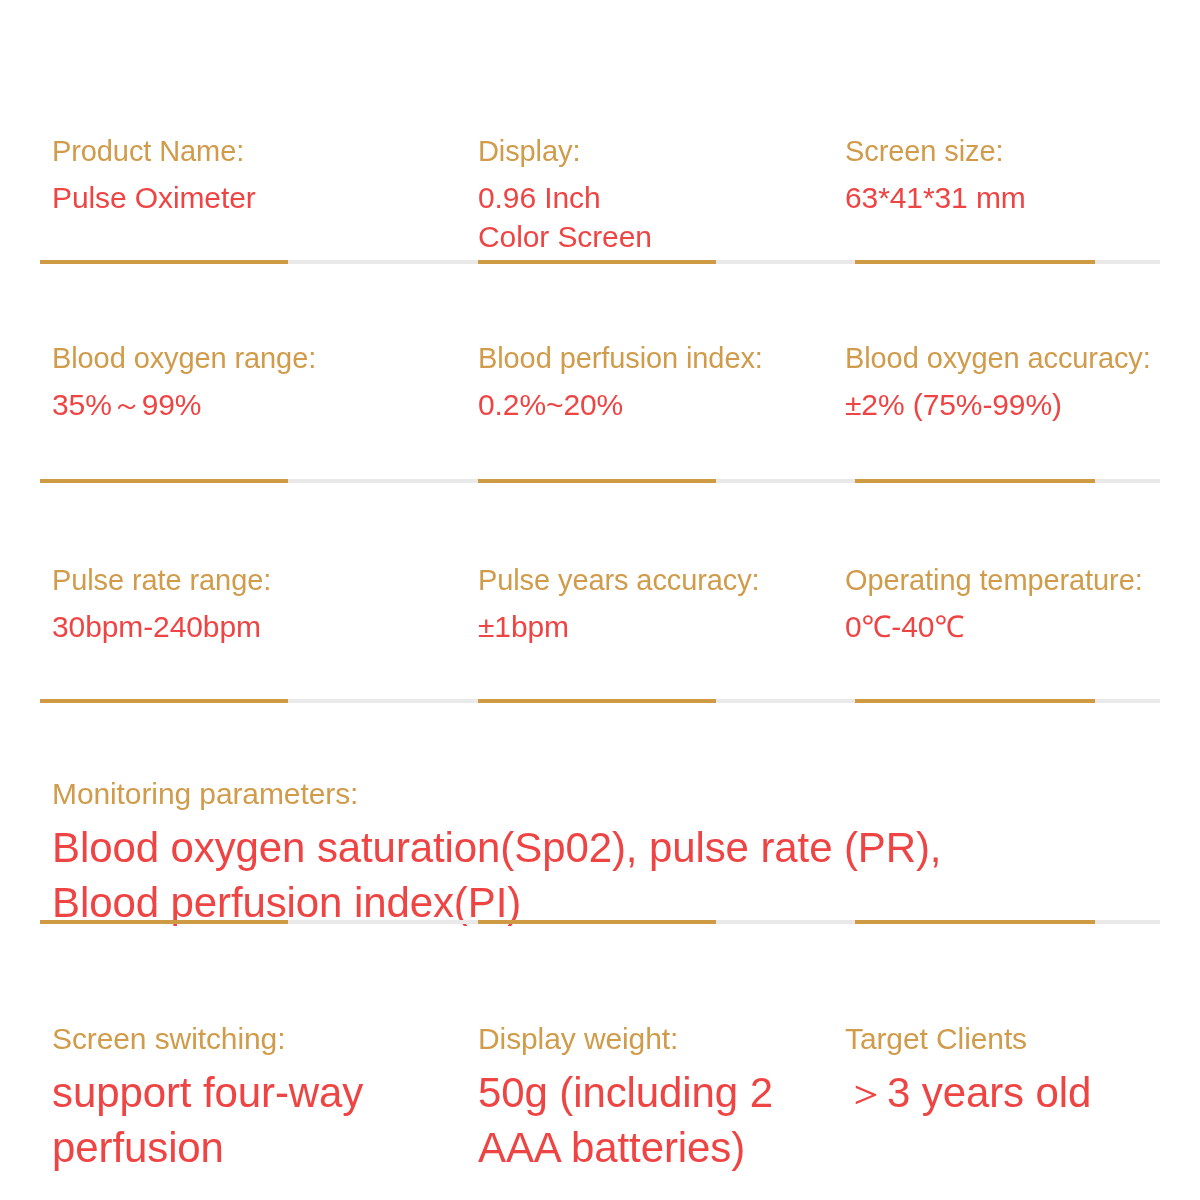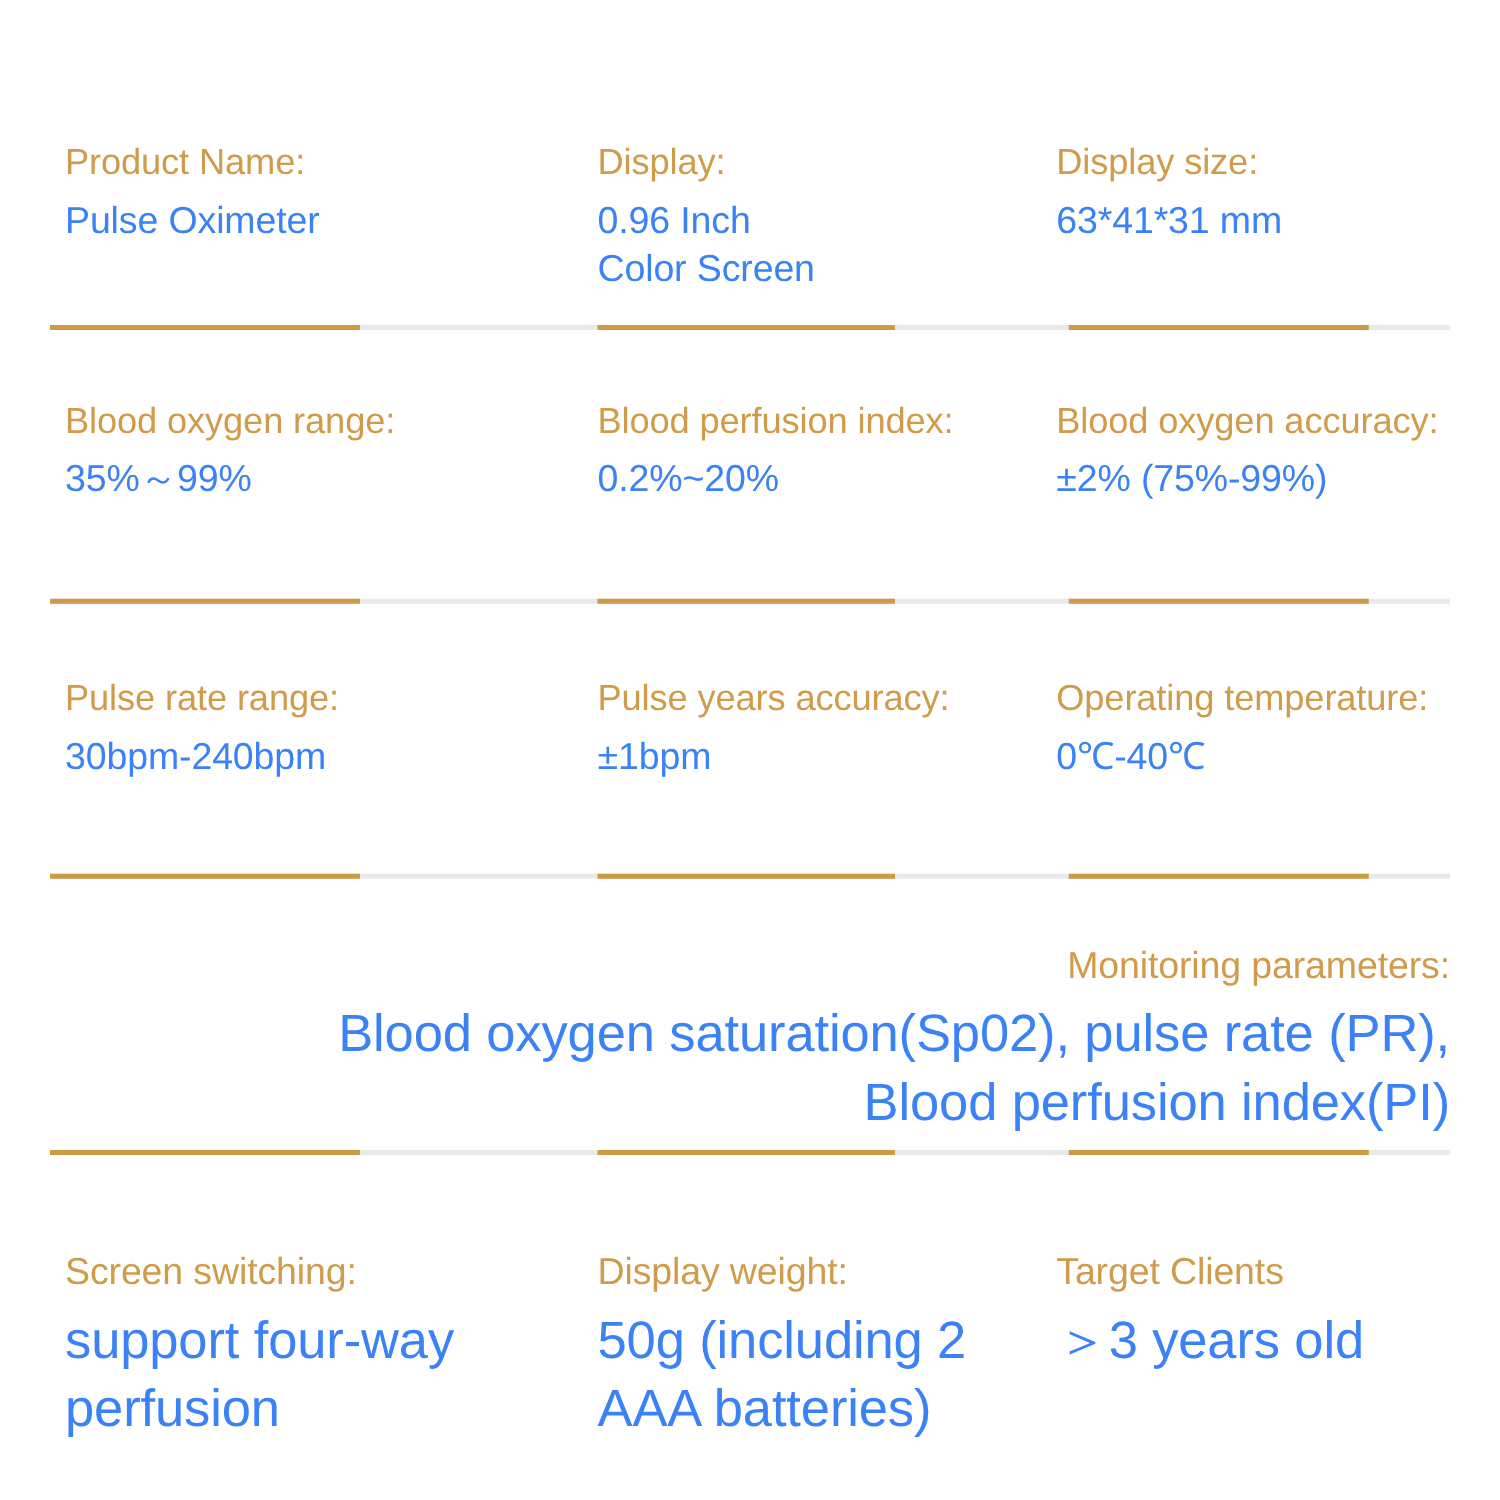--- a/index.html
+++ b/index.html
@@ -30,37 +30,37 @@
     column-gap: 0;
   }
 
   .spec-row.single-col {
     display: block;
   }
 
   .cell {
     padding-left: 12px;
     box-sizing: border-box;
+    margin-top: 21px;
   }
 
   .cell.wide {
     padding-left: 12px;
-    text-align: right;
   }
 
   .label {
     color: #D09B4A;
     font-size: 29px;
     line-height: 1.30;
     white-space: pre-line;
     letter-spacing: -0.1px;
   }
 
   .value {
-    color: #3b82f6;
+    color: #ef4444;
     font-size: 30px;
     line-height: 1.32;
     white-space: pre-line;
     letter-spacing: -0.1px;
     margin-top: 7px;
   }
 
   .label.big   { font-size: 30px; }
   .value.big   { font-size: 42px; }
 
@@ -98,21 +98,21 @@
     <div class="cell">
       <div class="label">Product Name:</div>
       <div class="value">Pulse Oximeter</div>
     </div>
     <div class="cell">
       <div class="label">Display:</div>
       <div class="value">0.96 Inch
 Color Screen</div>
     </div>
     <div class="cell">
-      <div class="label">Display size:</div>
+      <div class="label">Screen size:</div>
       <div class="value">63*41*31 mm</div>
     </div>
   </div>
 
   <div class="divider">
     <span class="seg s1"></span>
     <span class="seg s2"></span>
     <span class="seg s3"></span>
   </div>
 

